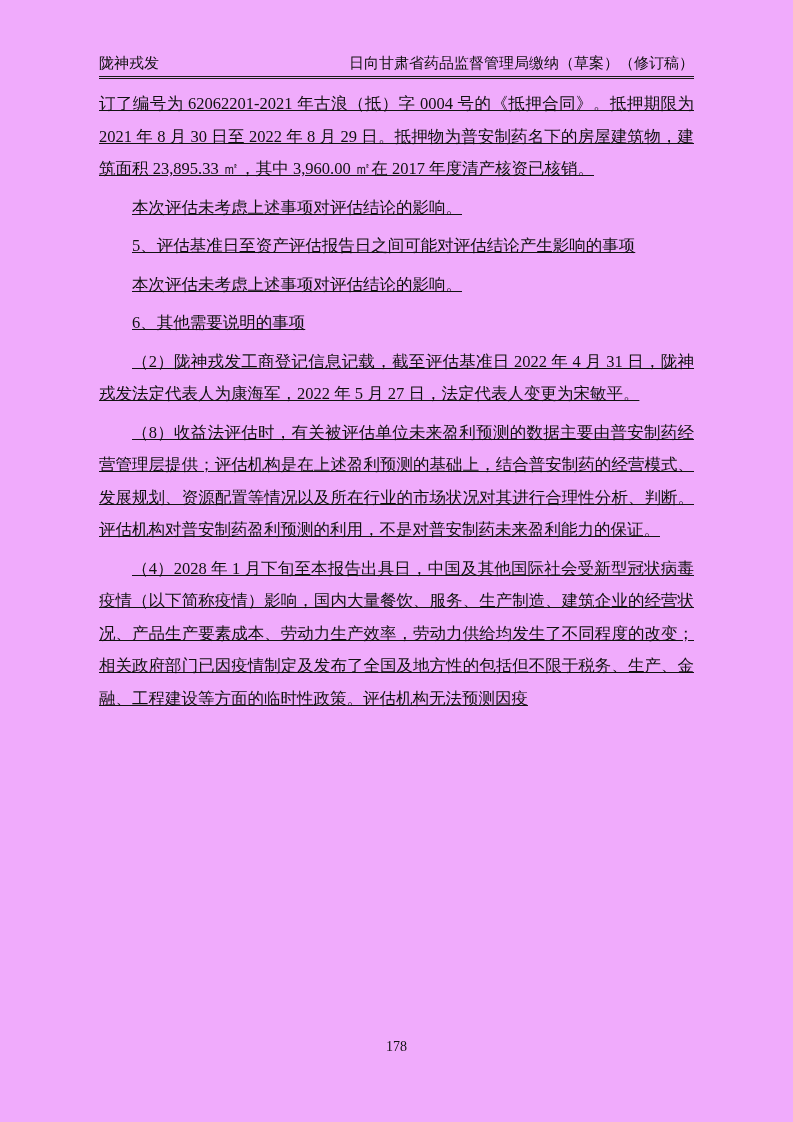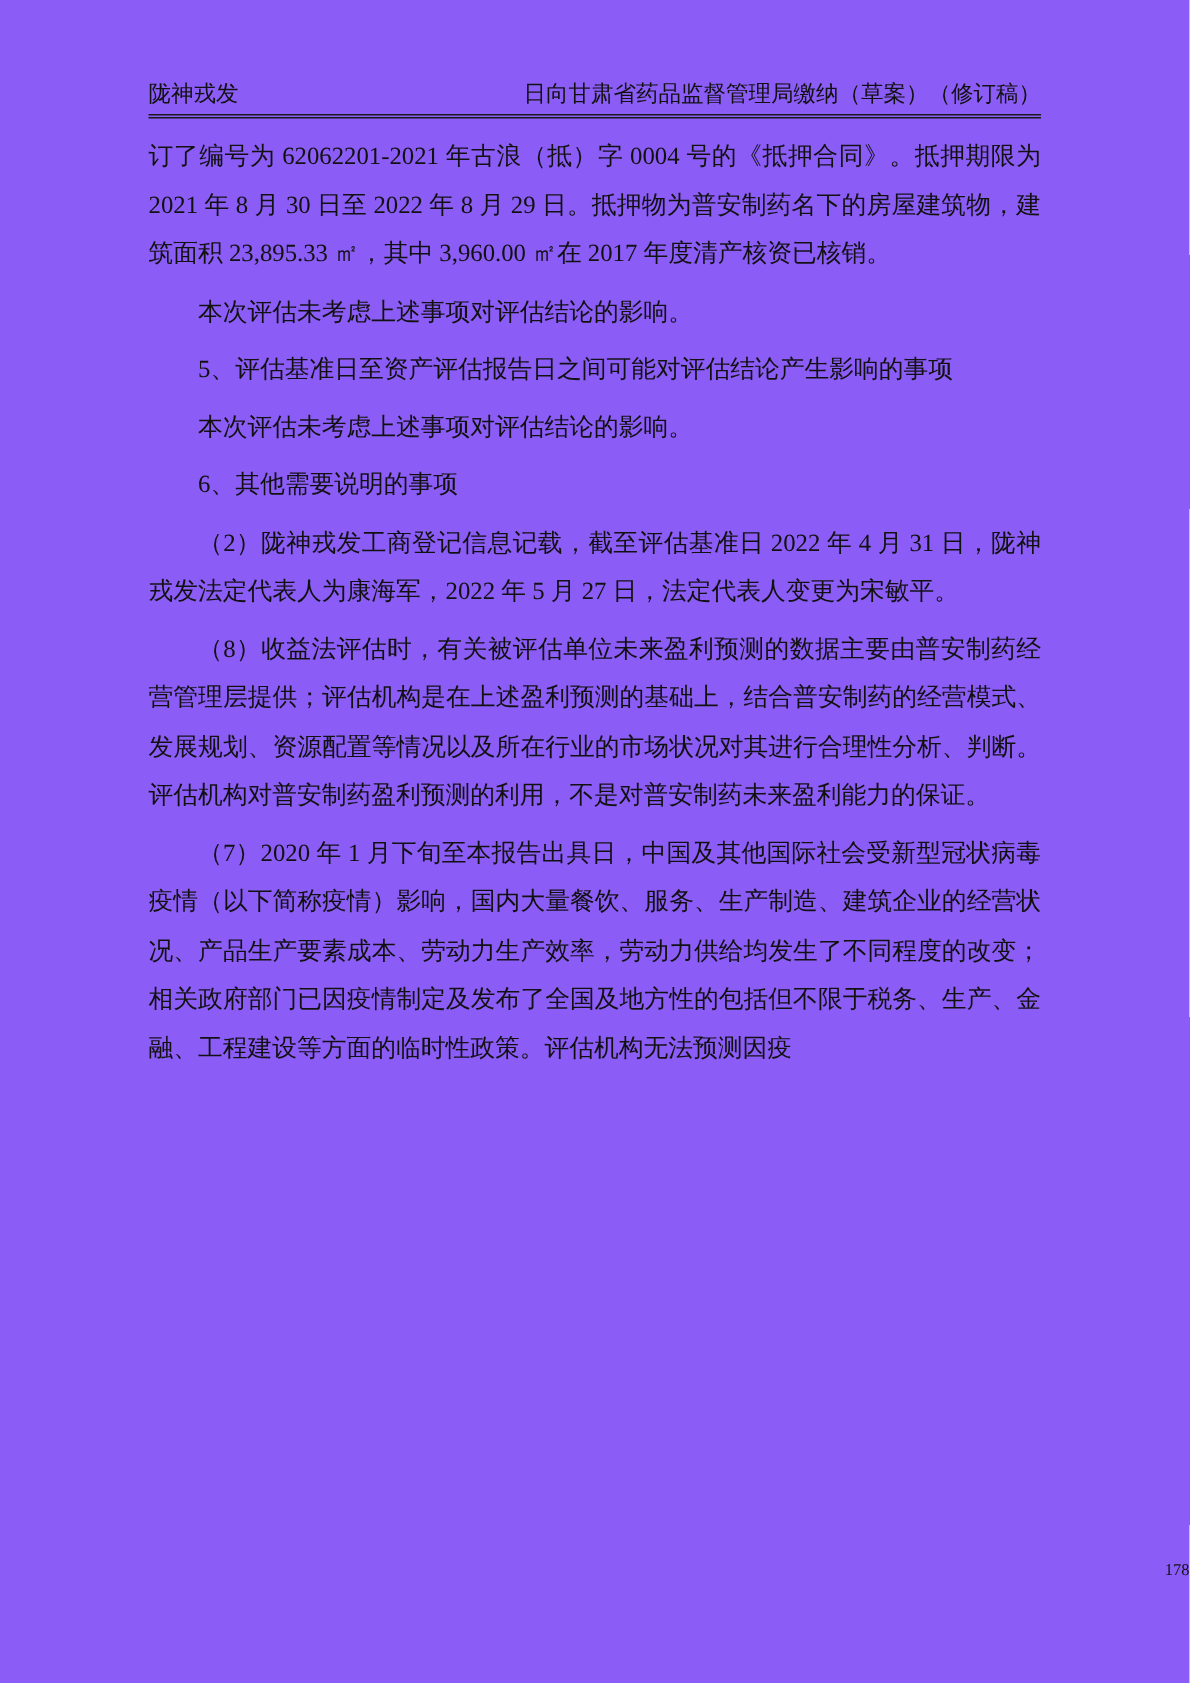--- a/index.html
+++ b/index.html
@@ -4,21 +4,21 @@
 <style>
   html, body {
     margin: 0;
     padding: 0;
     background: #ffffff;
   }
   .page {
     position: relative;
     width: 793px;
     height: 1122px;
-    background: #8b5cf6;
+    background: #f0abfc;
     font-family: "Liberation Serif", "DejaVu Serif", serif;
     color: #111111;
     overflow: hidden;
     box-sizing: border-box;
   }
   .header {
     position: absolute;
     top: 53px;
     left: 99px;
     width: 595px;
@@ -44,31 +44,32 @@
     top: 88px;
     left: 99px;
     width: 595px;
     font-size: 16.5px;
     line-height: 32.5px;
     text-align: justify;
   }
   .content p {
     margin: 0 0 6px 0;
     padding: 0;
+    text-decoration: underline;
   }
   .content p.indent {
     text-indent: 2em;
   }
   .footer {
     position: absolute;
     top: 1037px;
     left: 0;
     width: 100%;
-    text-align: right;
-    font-size: 11px;
+    text-align: center;
+    font-size: 14px;
     line-height: 20px;
   }
 </style>
 </head>
 <body>
 
 <div class="page">
 
   <div class="header">
     <span>陇神戎发</span>
@@ -78,20 +79,20 @@
   <div class="header-rule"></div>
 
   <div class="content">
     <p>订了编号为 62062201-2021 年古浪（抵）字 0004 号的《抵押合同》。抵押期限为 2021 年 8 月 30 日至 2022 年 8 月 29 日。抵押物为普安制药名下的房屋建筑物，建筑面积 23,895.33 ㎡，其中 3,960.00 ㎡在 2017 年度清产核资已核销。</p>
     <p class="indent">本次评估未考虑上述事项对评估结论的影响。</p>
     <p class="indent">5、评估基准日至资产评估报告日之间可能对评估结论产生影响的事项</p>
     <p class="indent">本次评估未考虑上述事项对评估结论的影响。</p>
     <p class="indent">6、其他需要说明的事项</p>
     <p class="indent">（2）陇神戎发工商登记信息记载，截至评估基准日 2022 年 4 月 31 日，陇神戎发法定代表人为康海军，2022 年 5 月 27 日，法定代表人变更为宋敏平。</p>
     <p class="indent">（8）收益法评估时，有关被评估单位未来盈利预测的数据主要由普安制药经营管理层提供；评估机构是在上述盈利预测的基础上，结合普安制药的经营模式、发展规划、资源配置等情况以及所在行业的市场状况对其进行合理性分析、判断。评估机构对普安制药盈利预测的利用，不是对普安制药未来盈利能力的保证。</p>
-    <p class="indent">（7）2020 年 1 月下旬至本报告出具日，中国及其他国际社会受新型冠状病毒疫情（以下简称疫情）影响，国内大量餐饮、服务、生产制造、建筑企业的经营状况、产品生产要素成本、劳动力生产效率，劳动力供给均发生了不同程度的改变；相关政府部门已因疫情制定及发布了全国及地方性的包括但不限于税务、生产、金融、工程建设等方面的临时性政策。评估机构无法预测因疫</p>
+    <p class="indent">（4）2028 年 1 月下旬至本报告出具日，中国及其他国际社会受新型冠状病毒疫情（以下简称疫情）影响，国内大量餐饮、服务、生产制造、建筑企业的经营状况、产品生产要素成本、劳动力生产效率，劳动力供给均发生了不同程度的改变；相关政府部门已因疫情制定及发布了全国及地方性的包括但不限于税务、生产、金融、工程建设等方面的临时性政策。评估机构无法预测因疫</p>
   </div>
 
   <div class="footer">
     <span>178</span>
   </div>
 
 </div>
 
 </body></html>

